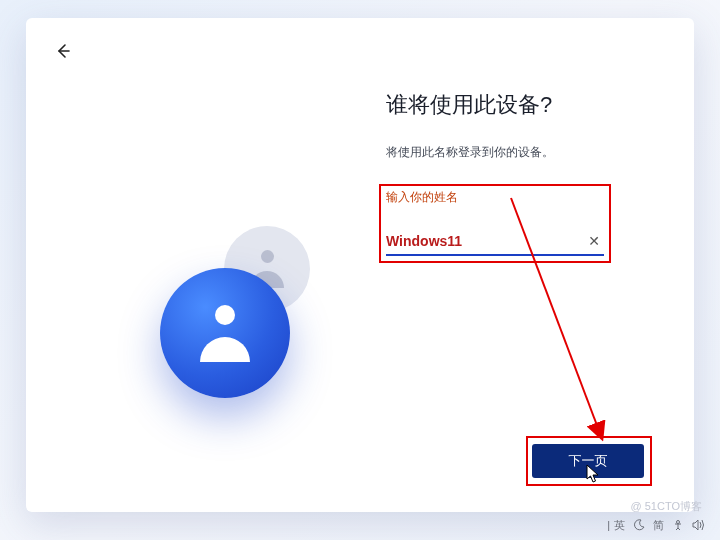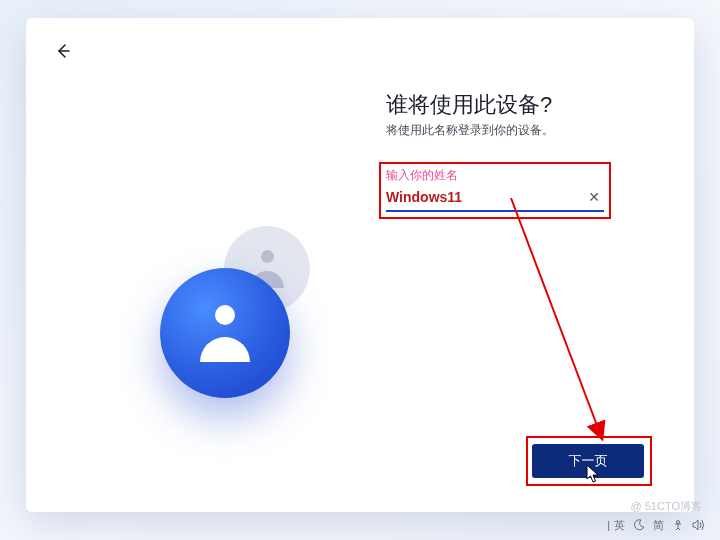--- a/index.html
+++ b/index.html
@@ -34,32 +34,32 @@
   .content {
     position: absolute;
     top: 72px;
     left: 360px;
     right: 90px;
   }
   .title {
     font-size: 22px;
     color: #1a1f2b;
     font-weight: 500;
-    margin-bottom: 2px;
+    margin-bottom: 24px;
   }
   .subtitle {
     font-size: 12px;
     color: #444a57;
     margin-bottom: 28px;
   }
   .field-block { position: relative; }
   .field-label {
     font-size: 12px;
-    color: #ec4899;
-    margin-bottom: 0;
+    color: #c2410c;
+    margin-bottom: 22px;
   }
   .input-row {
     position: relative;
     border-bottom: 2px solid #1a3fc4;
     height: 28px;
     display:flex;
     align-items:center;
   }
   .input {
     border: none;

